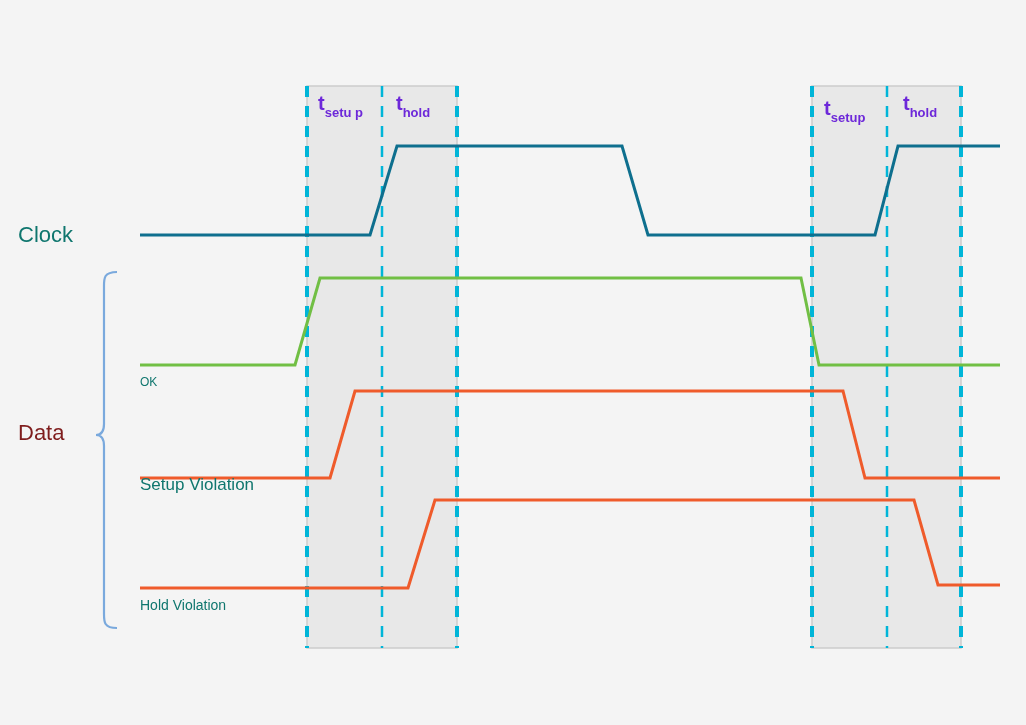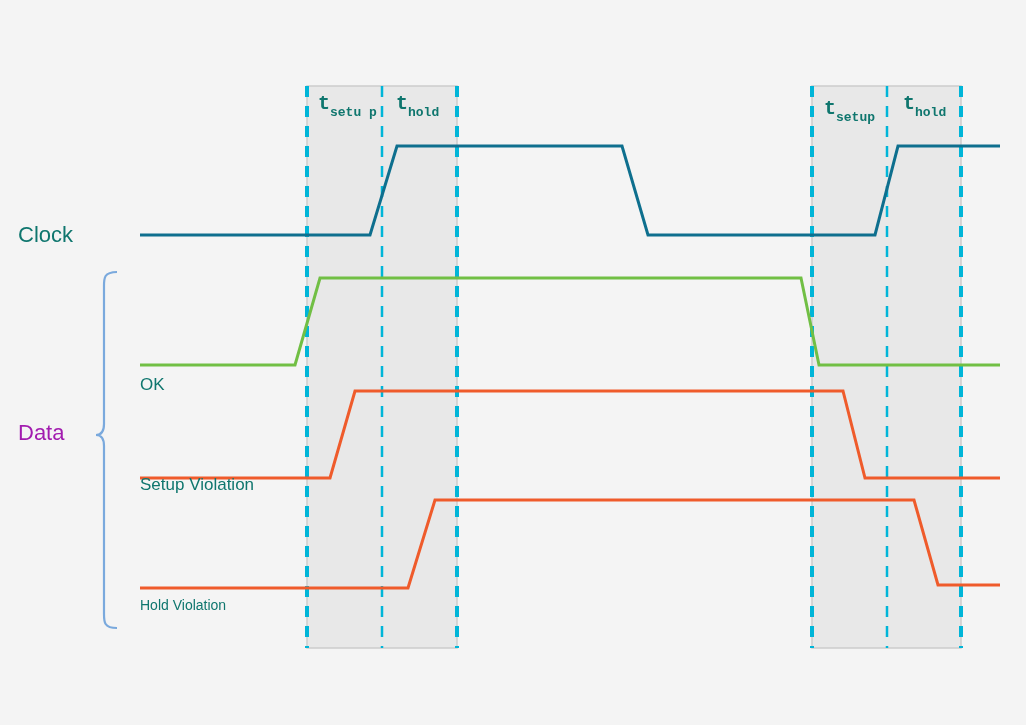--- a/index.html
+++ b/index.html
@@ -25,28 +25,28 @@
   .signal-label {
     position: absolute;
     font-family: "Liberation Sans", sans-serif;
     color: #0f766e;
     white-space: nowrap;
     user-select: none;
   }
   .group-label {
     position: absolute;
     font-family: "Liberation Sans", sans-serif;
-    color: #a21caf;
+    color: #7f1d1d;
     white-space: nowrap;
     user-select: none;
   }
   .window-label {
     position: absolute;
-    font-family: Liberation Mono, monospace;
-    color: #0f766e;
+    font-family: Liberation Sans, sans-serif;
+    color: #6d28d9;
     white-space: nowrap;
     user-select: none;
     font-weight: bold;
   }
   .window-label .base {
     font-size: 20px;
     font-weight: bold;
     font-style: normal;
   }
   .window-label .sub {
@@ -63,21 +63,21 @@
     font-size: 22px;
   }
   .lbl-data {
     left: 18px;
     top: 420px;
     font-size: 22px;
   }
   .lbl-ok {
     left: 140px;
     top: 375px;
-    font-size: 17px;
+    font-size: 12px;
   }
   .lbl-setup-violation {
     left: 140px;
     top: 475px;
     font-size: 17px;
   }
   .lbl-hold-violation {
     left: 140px;
     top: 597px;
     font-size: 14px;

